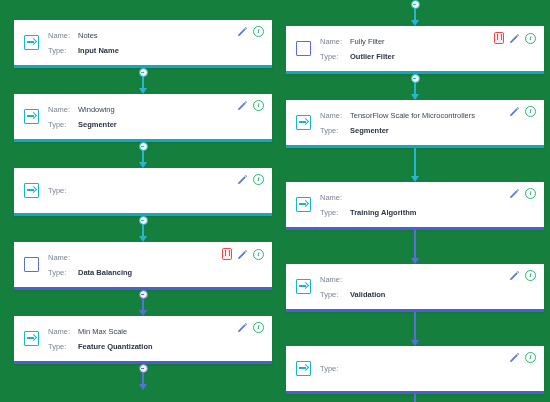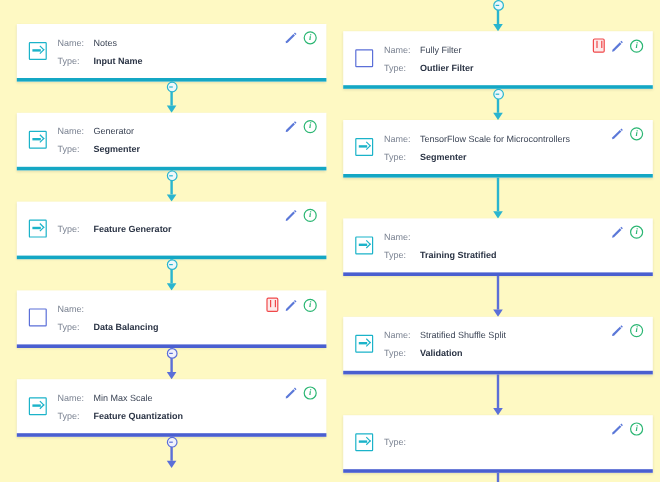--- a/index.html
+++ b/index.html
@@ -5,21 +5,21 @@
   html,body{margin:0;padding:0;}
   body{
     width:550px;height:402px;
     background:#ffffff;
     font-family:"Liberation Sans","DejaVu Sans",sans-serif;
     overflow:hidden;
   }
   .canvas{
     position:relative;
     width:550px;height:402px;
-    background:#fef9c3;
+    background:#15803d;
     box-sizing:border-box;
     padding:0;
   }
   .col{
     position:absolute;
     top:0;
     width:258px;
   }
   .col-left{left:14px;}
   .col-right{left:286px;}
@@ -206,21 +206,21 @@
       <div class="conn">
         <span class="stem"></span>
         <span class="knob"></span>
         <span class="arrow"></span>
       </div>
       <div class="card">
         <div class="glyph arrowbox"></div>
         <div class="fields">
           <div class="frow">
             <span class="flabel">Name:</span>
-            <span class="fval">Generator</span>
+            <span class="fval">Windowing</span>
           </div>
           <div class="frow">
             <span class="flabel">Type:</span>
             <span class="fval bold">Segmenter</span>
           </div>
         </div>
         <div class="actions">
           <span class="ico ico-pencil">
             <svg width="11" height="11" viewBox="0 0 12 12">
               <path d="M1.5 9.2 L8.2 2.5 L9.6 3.9 L2.9 10.6 L1.2 11 Z" fill="#5b78d8"></path>
@@ -233,21 +233,20 @@
       <div class="conn">
         <span class="stem"></span>
         <span class="knob"></span>
         <span class="arrow"></span>
       </div>
       <div class="card">
         <div class="glyph arrowbox"></div>
         <div class="fields">
           <div class="frow">
             <span class="flabel">Type:</span>
-            <span class="fval bold">Feature Generator</span>
           </div>
         </div>
         <div class="actions">
           <span class="ico ico-pencil">
             <svg width="11" height="11" viewBox="0 0 12 12">
               <path d="M1.5 9.2 L8.2 2.5 L9.6 3.9 L2.9 10.6 L1.2 11 Z" fill="#5b78d8"></path>
               <path d="M8.7 2.0 L9.6 1.1 L11.0 2.5 L10.1 3.4 Z" fill="#5b78d8"></path>
             </svg>
           </span>
           <span class="ico ico-info">i</span>
@@ -374,21 +373,21 @@
         <span class="arrow"></span>
       </div>
       <div class="card purple">
         <div class="glyph arrowbox"></div>
         <div class="fields">
           <div class="frow">
             <span class="flabel">Name:</span>
           </div>
           <div class="frow">
             <span class="flabel">Type:</span>
-            <span class="fval bold">Training Stratified</span>
+            <span class="fval bold">Training Algorithm</span>
           </div>
         </div>
         <div class="actions">
           <span class="ico ico-pencil">
             <svg width="11" height="11" viewBox="0 0 12 12">
               <path d="M1.5 9.2 L8.2 2.5 L9.6 3.9 L2.9 10.6 L1.2 11 Z" fill="#5b78d8"></path>
               <path d="M8.7 2.0 L9.6 1.1 L11.0 2.5 L10.1 3.4 Z" fill="#5b78d8"></path>
             </svg>
           </span>
           <span class="ico ico-info">i</span>
@@ -396,21 +395,20 @@
       </div>
       <div class="conn purple noknob tall">
         <span class="stem"></span>
         <span class="arrow"></span>
       </div>
       <div class="card purple">
         <div class="glyph arrowbox"></div>
         <div class="fields">
           <div class="frow">
             <span class="flabel">Name:</span>
-            <span class="fval">Stratified Shuffle Split</span>
           </div>
           <div class="frow">
             <span class="flabel">Type:</span>
             <span class="fval bold">Validation</span>
           </div>
         </div>
         <div class="actions">
           <span class="ico ico-pencil">
             <svg width="11" height="11" viewBox="0 0 12 12">
               <path d="M1.5 9.2 L8.2 2.5 L9.6 3.9 L2.9 10.6 L1.2 11 Z" fill="#5b78d8"></path>

